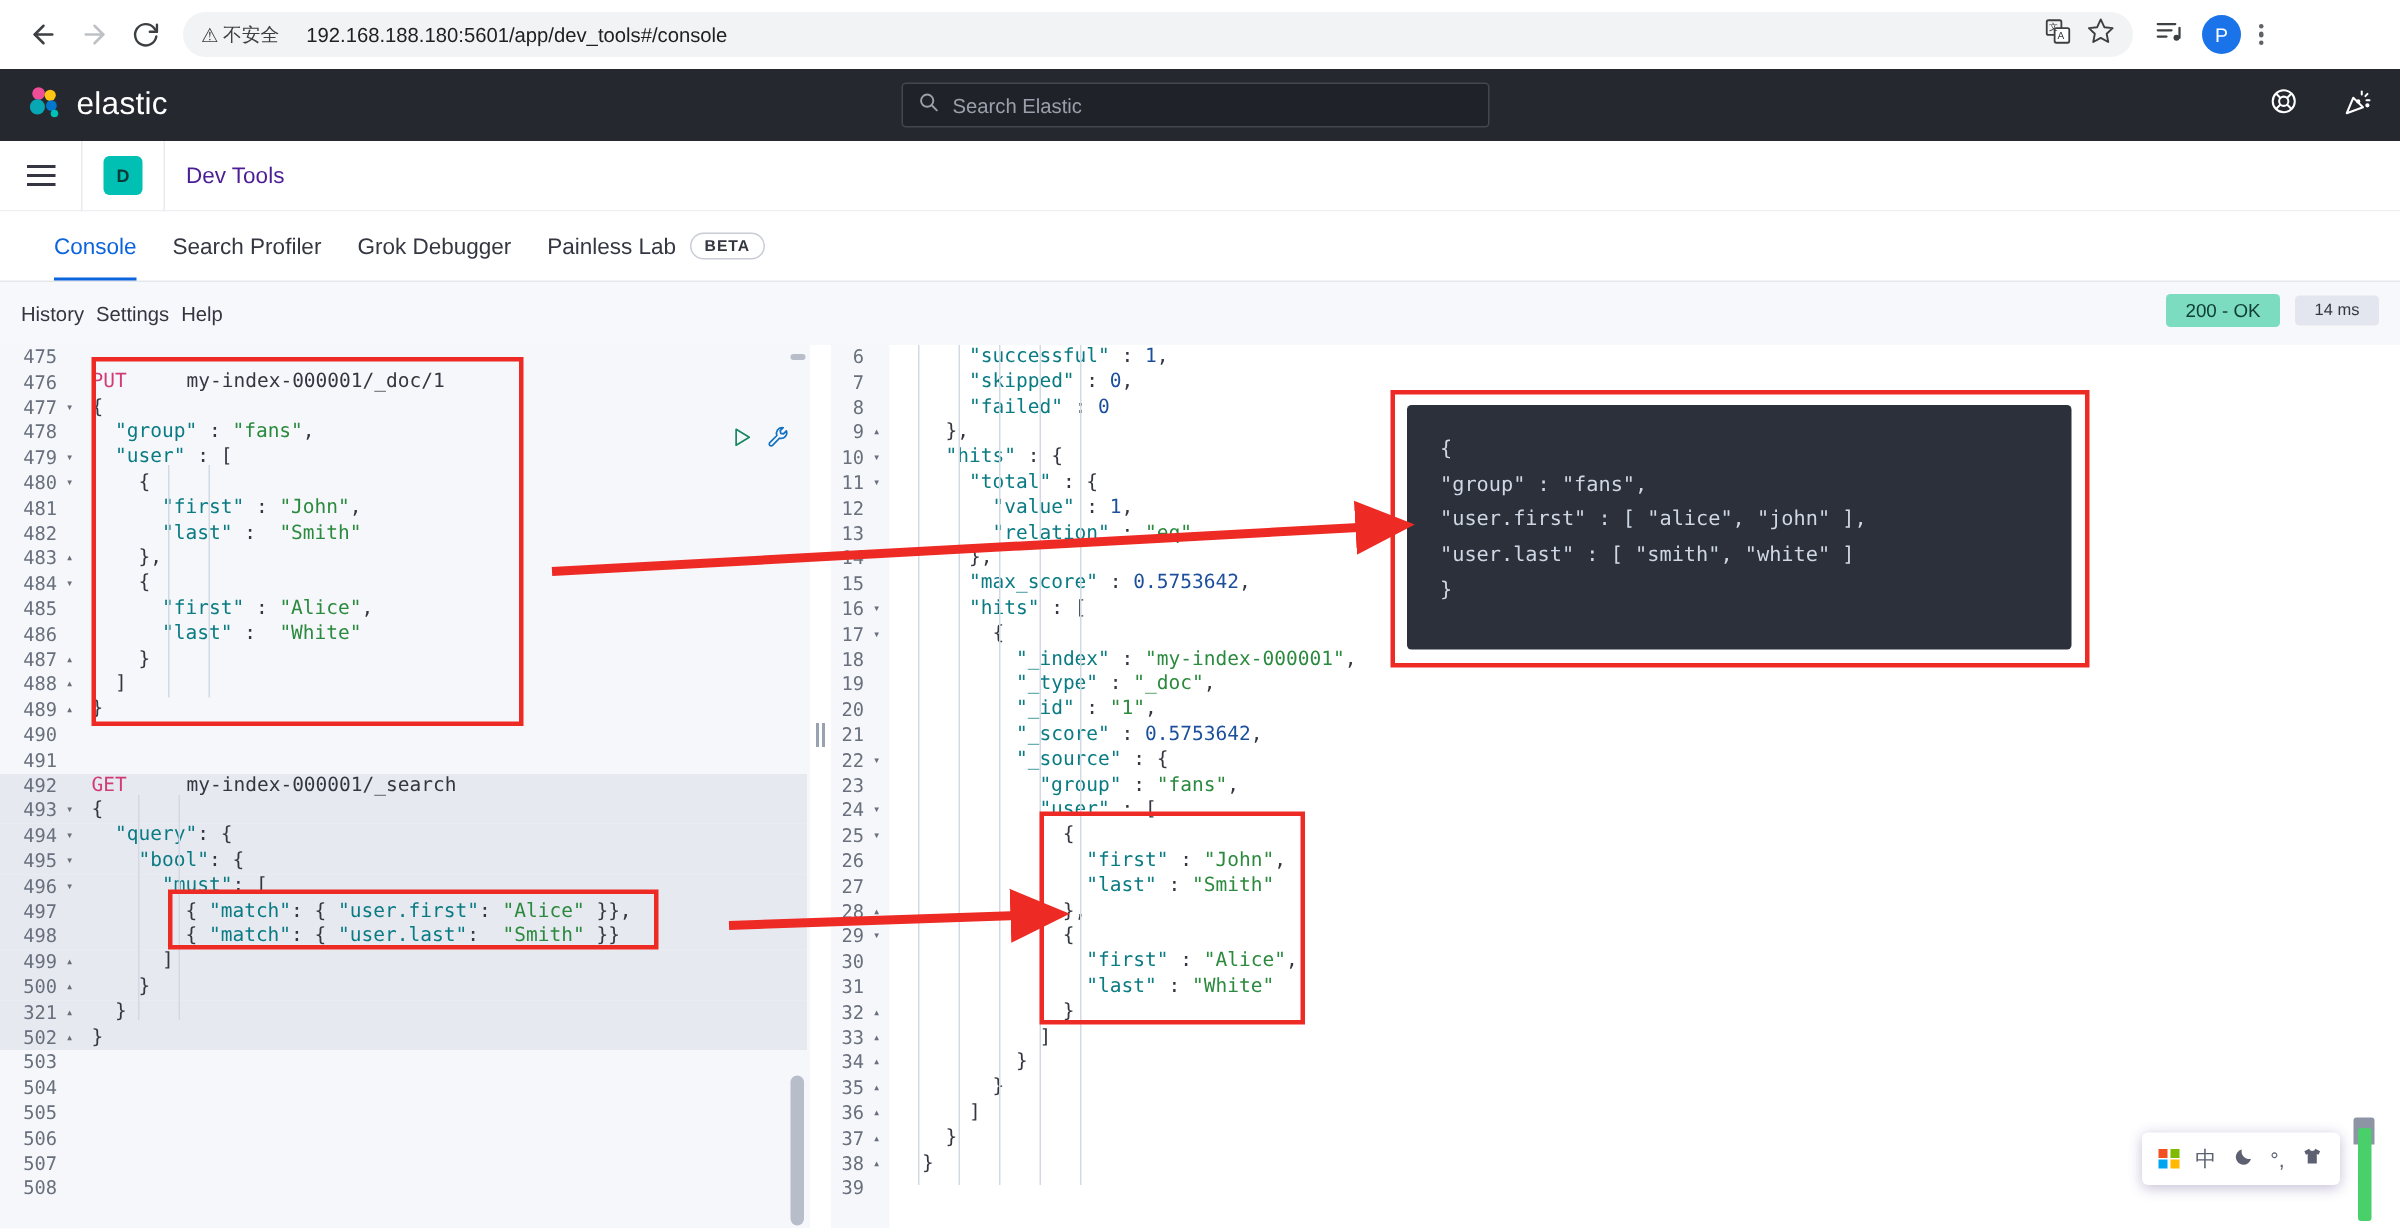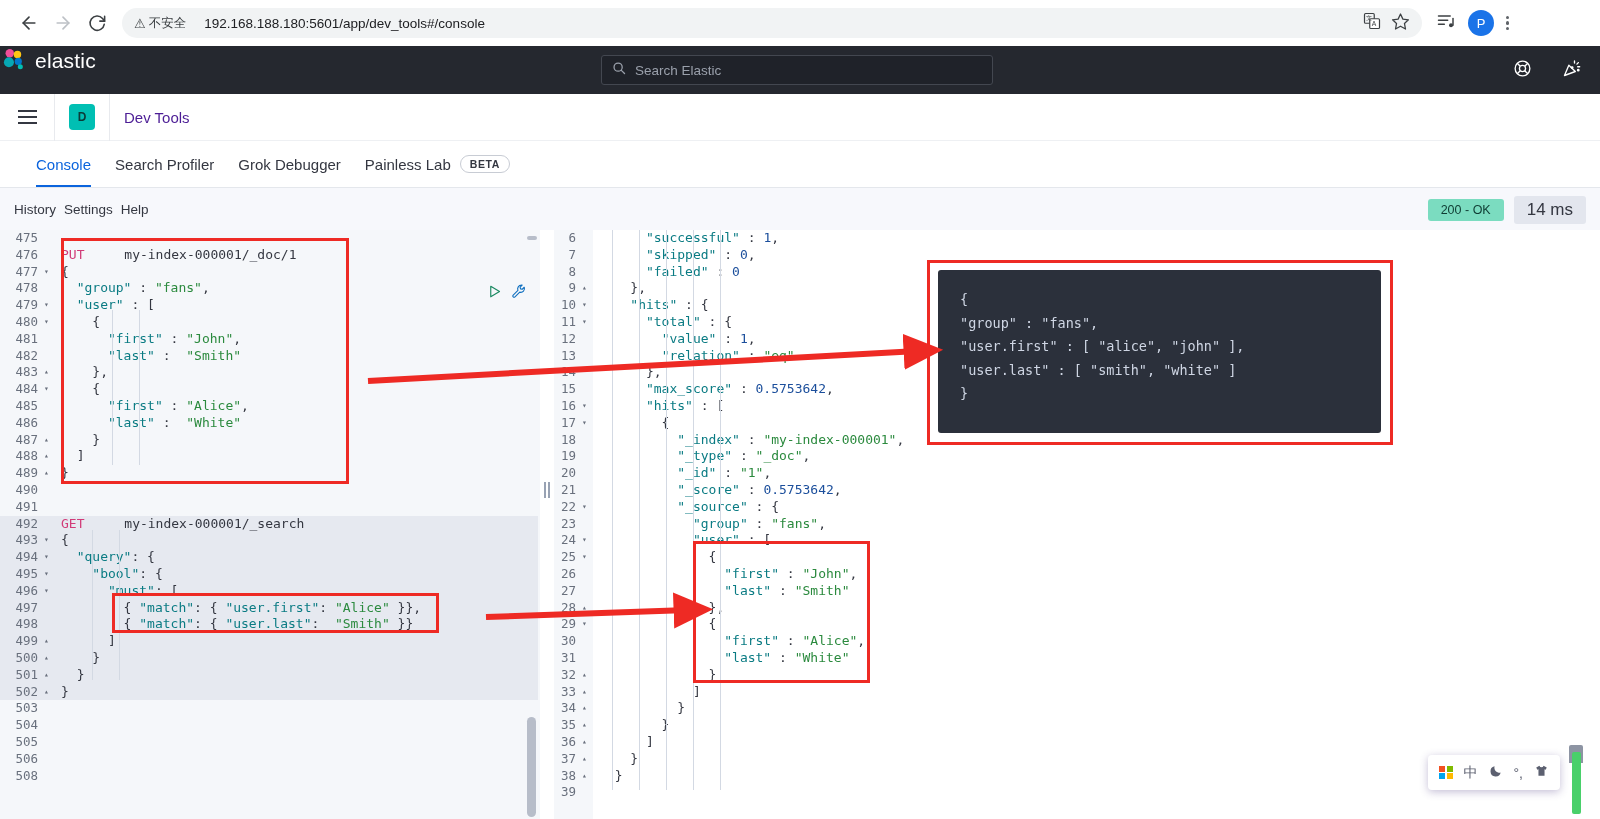--- a/index.html
+++ b/index.html
@@ -42,21 +42,21 @@
   .avatar-p {
     width: 26px; height: 26px; border-radius: 50%; background: #1a73e8;
     color: #fff; font-size: 13px; display: flex; align-items: center; justify-content: center;
   }
   .kebab { display: flex; flex-direction: column; gap: 2.5px; align-items: center; }
   .kebab i { width: 3.2px; height: 3.2px; border-radius: 50%; background: #5f6368; display: block; }
 
   
   .elastic-header {
     position: absolute; top: 46px; left: 0; width: 1600px; height: 48px;
-    background: #25282f; display: flex; align-items: flex-start; padding: 0 0;
+    background: #25282f; display: flex; align-items: center; padding: 0 16px;
   }
   .brand { display: flex; align-items: center; gap: 9px; }
   .brand-name { color: #fff; font-size: 21px; letter-spacing: .2px; }
   .global-search {
     position: absolute; left: 601px; top: 9px; width: 392px; height: 30px;
     background: #1f2229; border: 1px solid #434750; border-radius: 3px;
     display: flex; align-items: center; gap: 9px; padding: 0 10px;
   }
   .global-search .ph { color: #9aa0ab; font-size: 13.5px; }
   .header-right { position: absolute; right: 18px; top: 0; height: 48px; display: flex; align-items: center; gap: 30px; }
@@ -101,21 +101,21 @@
     position: absolute; top: 188px; left: 0; width: 1600px; height: 42px;
     background: #f7f8fc; display: flex; align-items: center; padding-left: 14px; gap: 8px;
   }
   .console-toolbar .tlink { font-size: 13.5px; color: #343741; }
   .status-area { position: absolute; right: 14px; top: 8px; display: flex; gap: 10px; align-items: center; }
   .badge-ok {
     background: #7bdcc0; color: #0f3c33; font-size: 12.5px;
     padding: 4px 13px; border-radius: 3px;
   }
   .badge-ms {
-    background: #e3e6ee; color: #343741; font-size: 17px;
+    background: #e3e6ee; color: #343741; font-size: 11px;
     padding: 4px 13px; border-radius: 3px;
   }
 
   
   .panes {
     position: absolute; top: 230px; left: 0; width: 1600px; height: 589px;
     background: #fff; display: flex;
   }
   .pane { position: relative; height: 589px; background: #f5f7fa; overflow: hidden; }
   .pane-left  { width: 538px; border-right: 0px; }
@@ -380,26 +380,27 @@
           <div class="ln-row"><span class="ln-num">491</span><span class="fold"></span><span class="ln-text"></span></div>
           <div class="ln-row hl"><span class="ln-num">492</span><span class="fold"></span><span class="ln-text"><span class="tok-method">GET</span> <span class="tok-url">my-index-000001/_search</span></span></div>
           <div class="ln-row hl"><span class="ln-num">493</span><span class="fold">▾</span><span class="ln-text">{</span></div>
           <div class="ln-row hl"><span class="ln-num">494</span><span class="fold">▾</span><span class="ln-text">  <span class="tok-key">"query"</span>: {</span></div>
           <div class="ln-row hl"><span class="ln-num">495</span><span class="fold">▾</span><span class="ln-text">    <span class="tok-key">"bool"</span>: {</span></div>
           <div class="ln-row hl"><span class="ln-num">496</span><span class="fold">▾</span><span class="ln-text">      <span class="tok-key">"must"</span>: [</span></div>
           <div class="ln-row hl"><span class="ln-num">497</span><span class="fold"></span><span class="ln-text">        { <span class="tok-key">"match"</span>: { <span class="tok-key">"user.first"</span>: <span class="tok-str">"Alice"</span> }},</span></div>
           <div class="ln-row hl"><span class="ln-num">498</span><span class="fold"></span><span class="ln-text">        { <span class="tok-key">"match"</span>: { <span class="tok-key">"user.last"</span>:  <span class="tok-str">"Smith"</span> }}</span></div>
           <div class="ln-row hl"><span class="ln-num">499</span><span class="fold">▴</span><span class="ln-text">      ]</span></div>
           <div class="ln-row hl"><span class="ln-num">500</span><span class="fold">▴</span><span class="ln-text">    }</span></div>
-          <div class="ln-row hl"><span class="ln-num">501</span><span class="fold">▴</span><span class="ln-text">  }</span></div>
+          <div class="ln-row hl"><span class="ln-num">321</span><span class="fold">▴</span><span class="ln-text">  }</span></div>
           <div class="ln-row hl"><span class="ln-num">502</span><span class="fold">▴</span><span class="ln-text">}</span></div>
           <div class="ln-row"><span class="ln-num">503</span><span class="fold"></span><span class="ln-text"></span></div>
           <div class="ln-row"><span class="ln-num">504</span><span class="fold"></span><span class="ln-text"></span></div>
           <div class="ln-row"><span class="ln-num">505</span><span class="fold"></span><span class="ln-text"></span></div>
           <div class="ln-row"><span class="ln-num">506</span><span class="fold"></span><span class="ln-text"></span></div>
+          <div class="ln-row"><span class="ln-num">507</span><span class="fold"></span><span class="ln-text"></span></div>
           <div class="ln-row"><span class="ln-num">508</span><span class="fold"></span><span class="ln-text"></span></div>
         </div>
       <div class="vscroll scroll-knob-left"></div>
     <div class="guide" style="left: 112px; top: 80px; height: 155px;"></div>
         <div class="guide" style="left: 139px; top: 80px; height: 155px;"></div>
         <div class="guide" style="left: 92px; top: 300px; height: 150px;"></div>
         <div class="guide" style="left: 119px; top: 300px; height: 150px;"></div>
       </div>
 
     <div class="pane pane-right">

